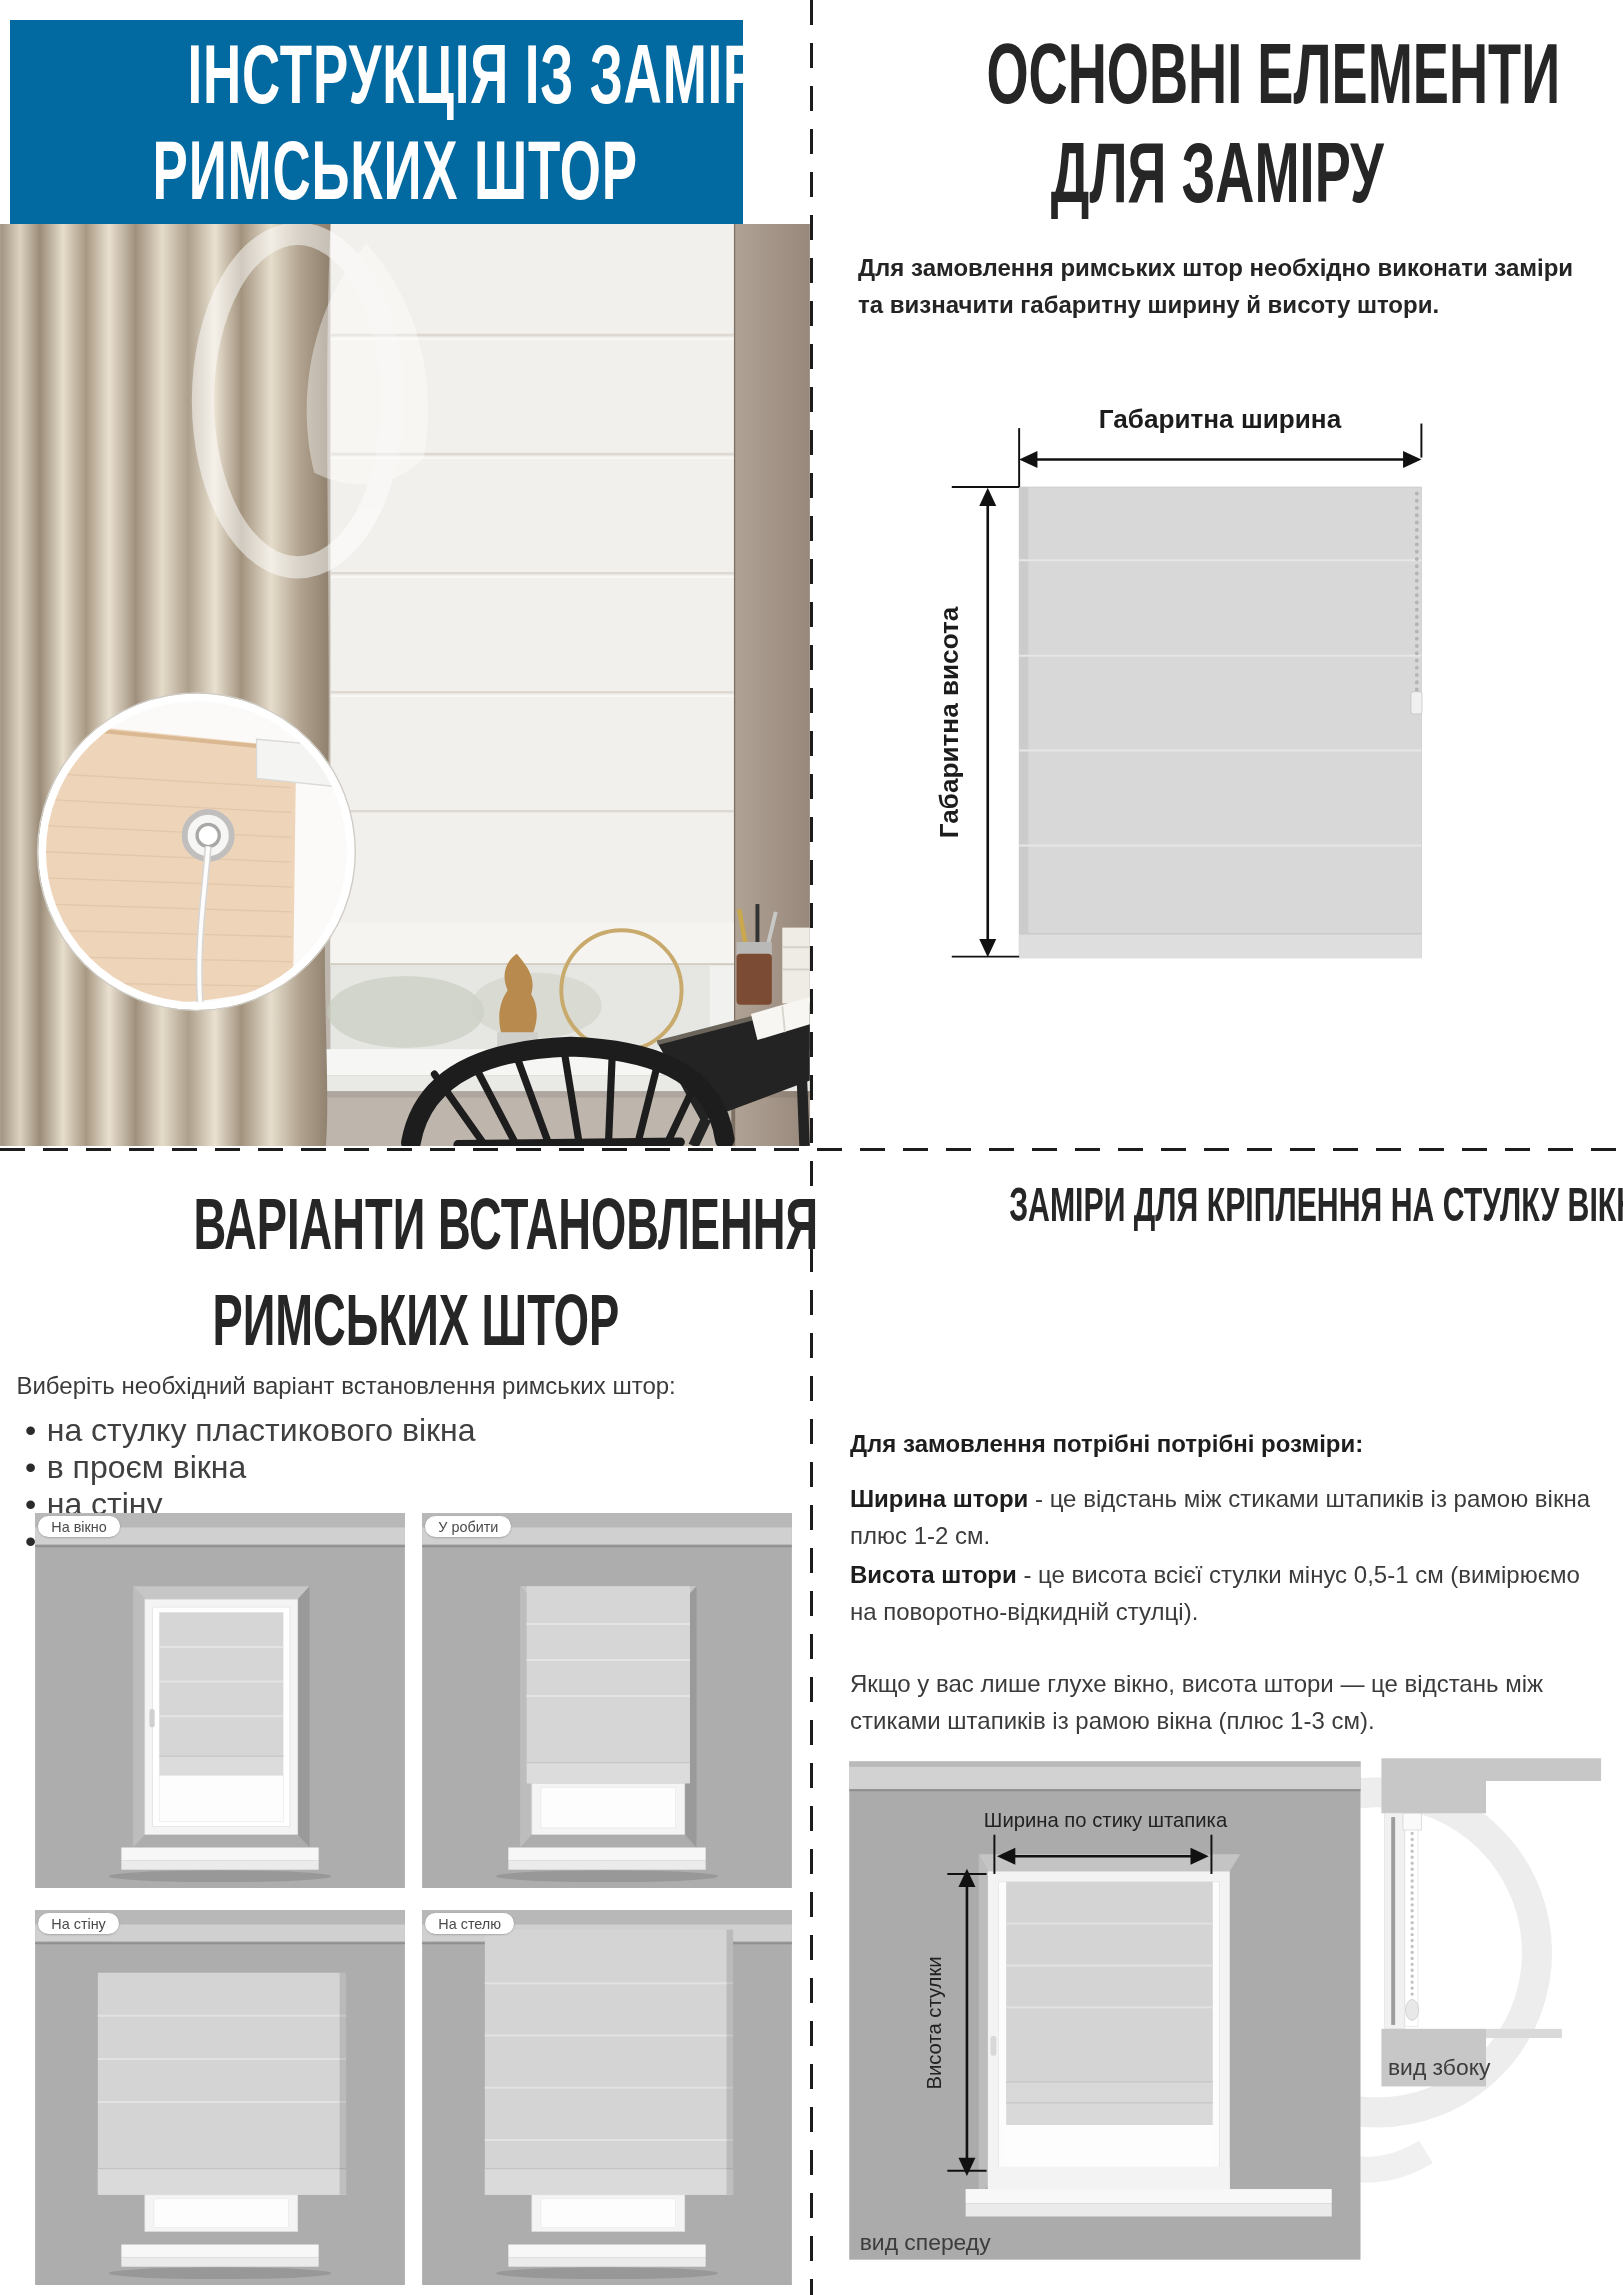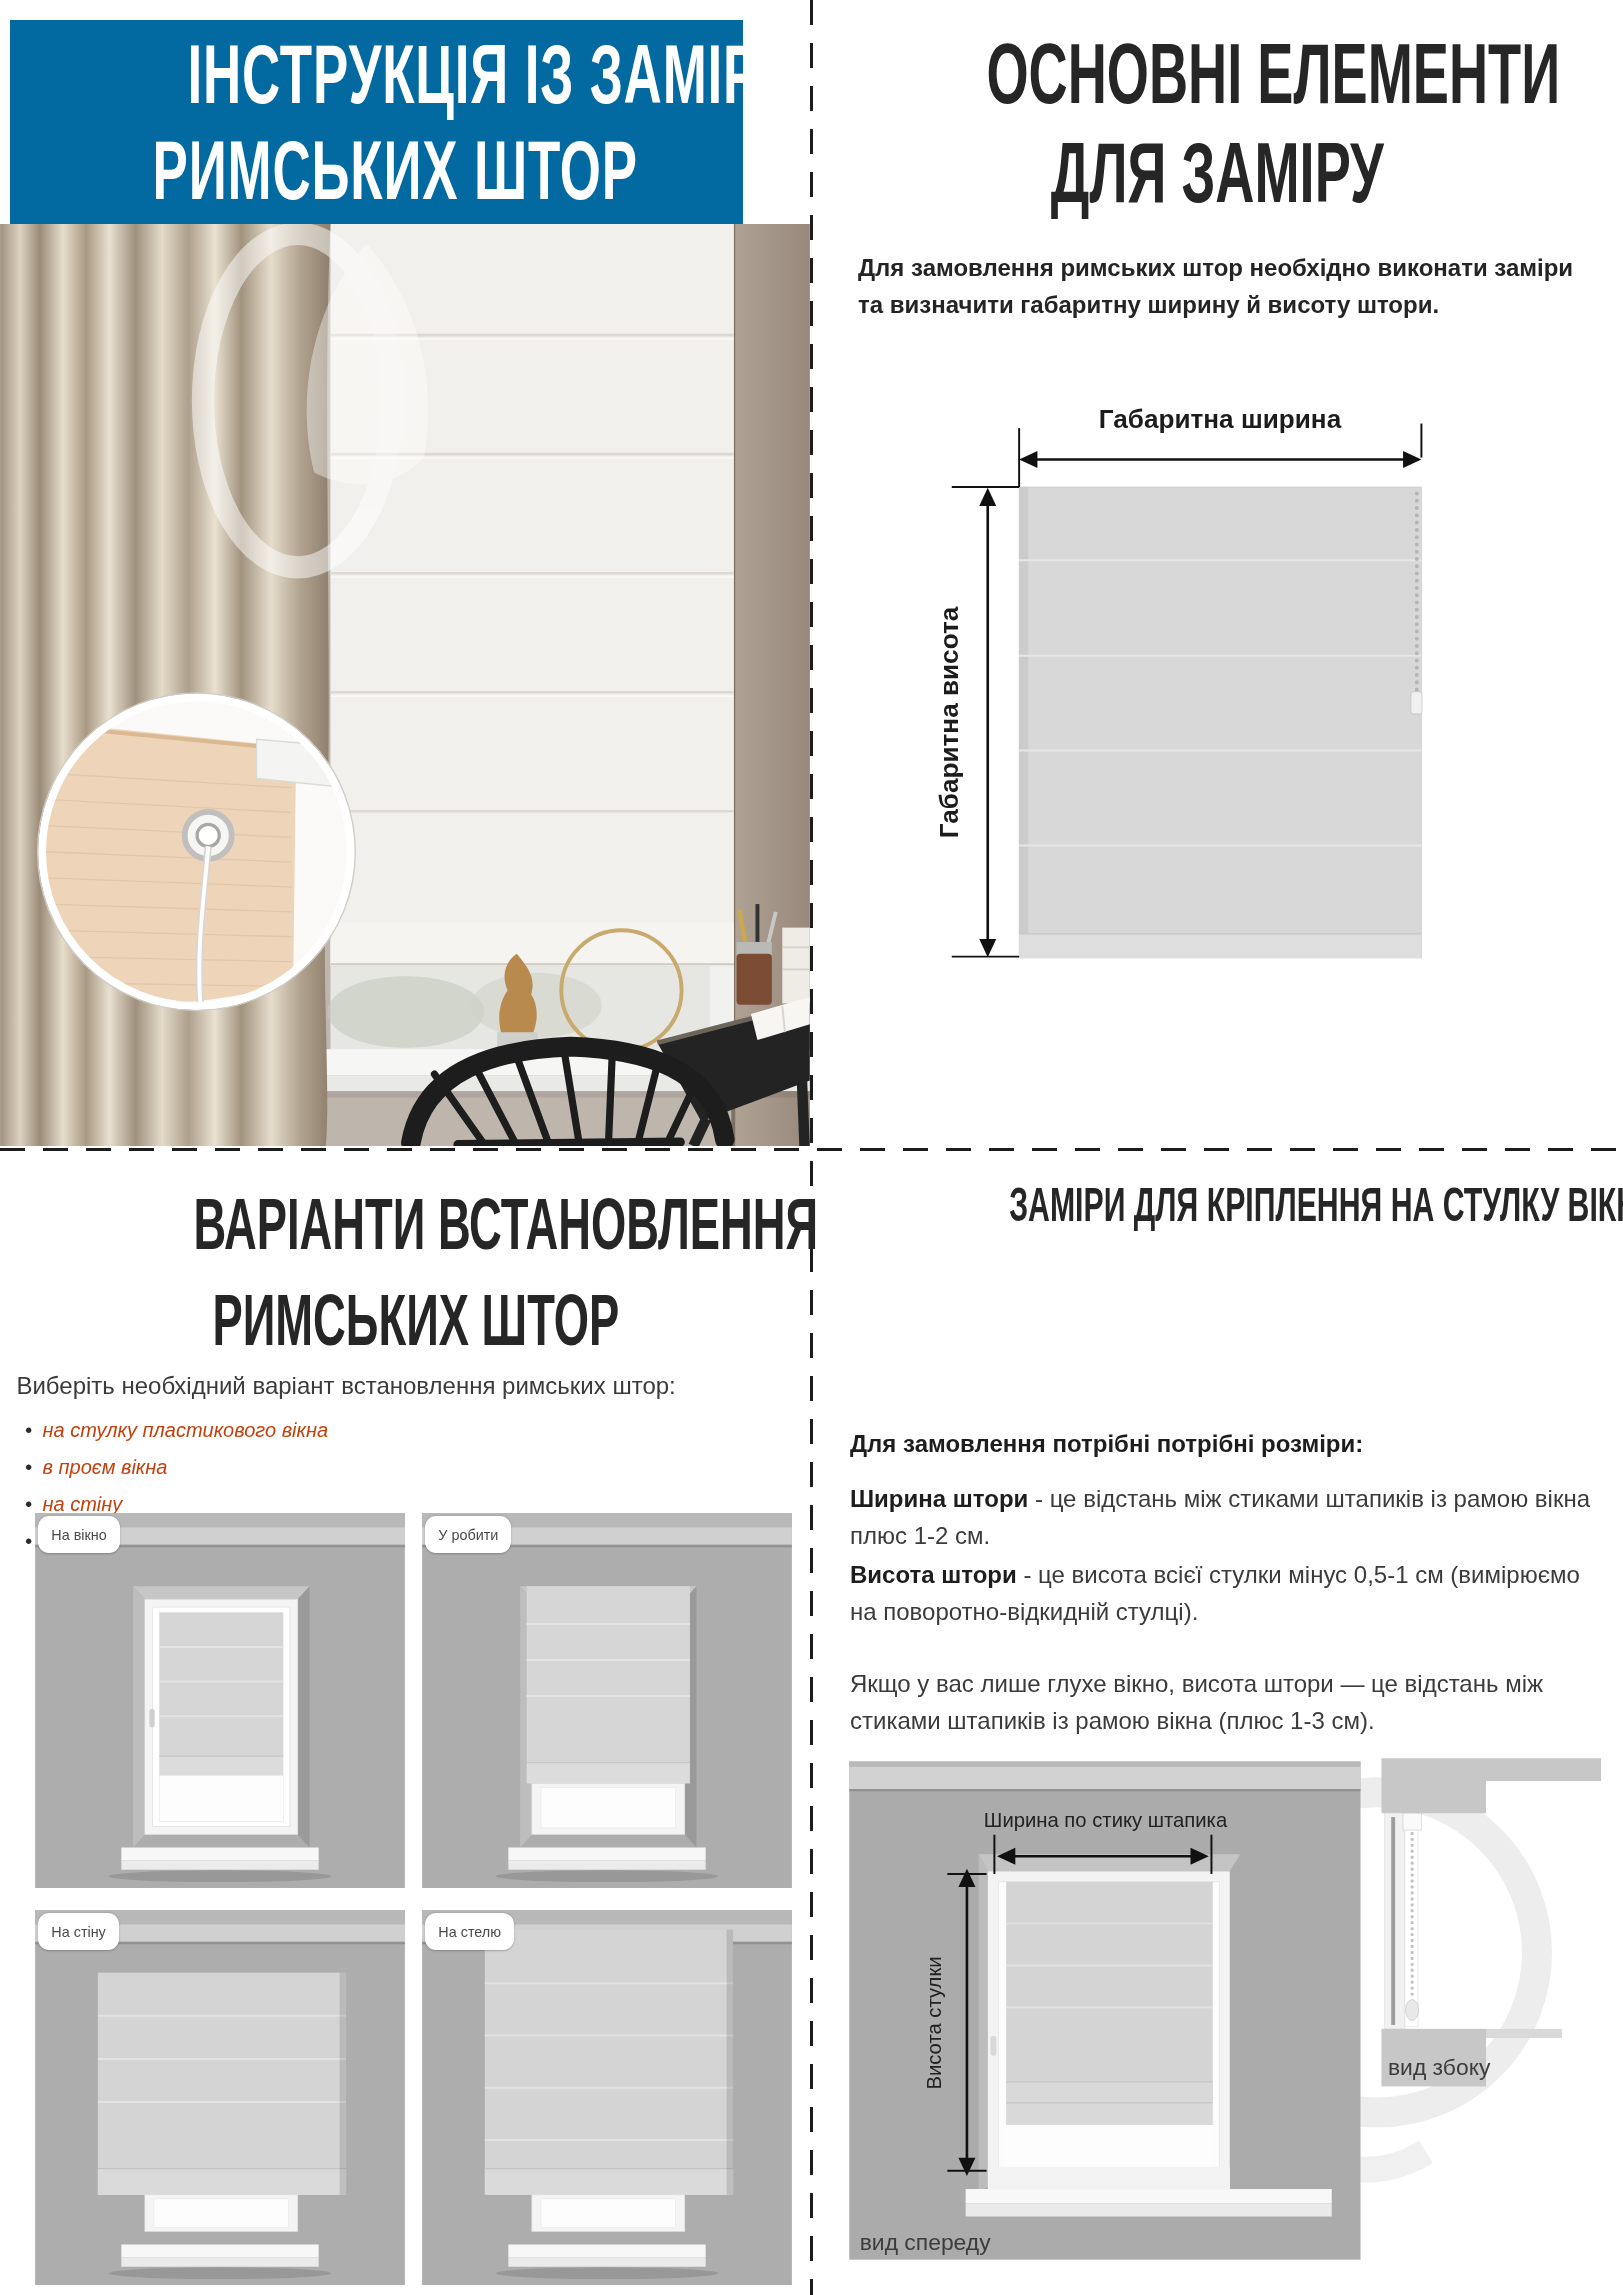--- a/index.html
+++ b/index.html
@@ -20,26 +20,26 @@
   .tl-titlebox .hl{color:#ffffff;font-size:84px;line-height:96px;letter-spacing:1.3px;}
   .tr-title{left:818px;top:23.6px;width:799px;font-size:86px;line-height:99px;}
   .bl-title{left:0px;top:1176px;width:811px;font-size:72px;line-height:96px;padding-left:10px;}
   .br-title{left:818px;top:1179px;width:799px;font-size:48px;line-height:52px;}
   
   .para{font-size:24px;line-height:37px;color:#3b3b3b;}
   .bold{font-weight:700;color:#1d1d1d;}
   .tr-intro{left:858px;top:249px;width:739px;font-weight:700;color:#242424;}
   .bl-intro{left:16.4px;top:1367px;width:778px;}
   .bl-bullets{left:25px;top:1412px;width:772px;margin:0;padding:0;}
-  .bl-bullets li{list-style:none;font-size:20px;line-height:37px;color:#c2410c;font-style:italic;}
+  .bl-bullets li{list-style:none;font-size:32px;line-height:37px;color:#404040;}
   .bl-bullets li::before{content:"•";margin-right:10.5px;color:#2b2b2b;}
   .br-text{left:850px;width:752px;}
   .variant{position:absolute;width:370px;height:375px;}
   .variant svg{position:absolute;left:0;top:0;}
-  .pill{position:absolute;left:3.3px;top:3.3px;height:21px;padding:8px 13px;background:#ffffff;
+  .pill{position:absolute;left:3.3px;top:3.3px;height:21px;padding:0 13px;background:#ffffff;
         border-radius:11px;display:inline-flex;align-items:center;font-size:14.4px;color:#4a4a4a;
         box-shadow:0 0.7px 2px rgba(0,0,0,.25);white-space:nowrap;}
   .viewlabel{font-size:35px;fill:#3c3c3c;}
   text{font-family:"Liberation Sans",sans-serif;}
 </style>
 </head>
 <body>
 
 <div class="page">
 

